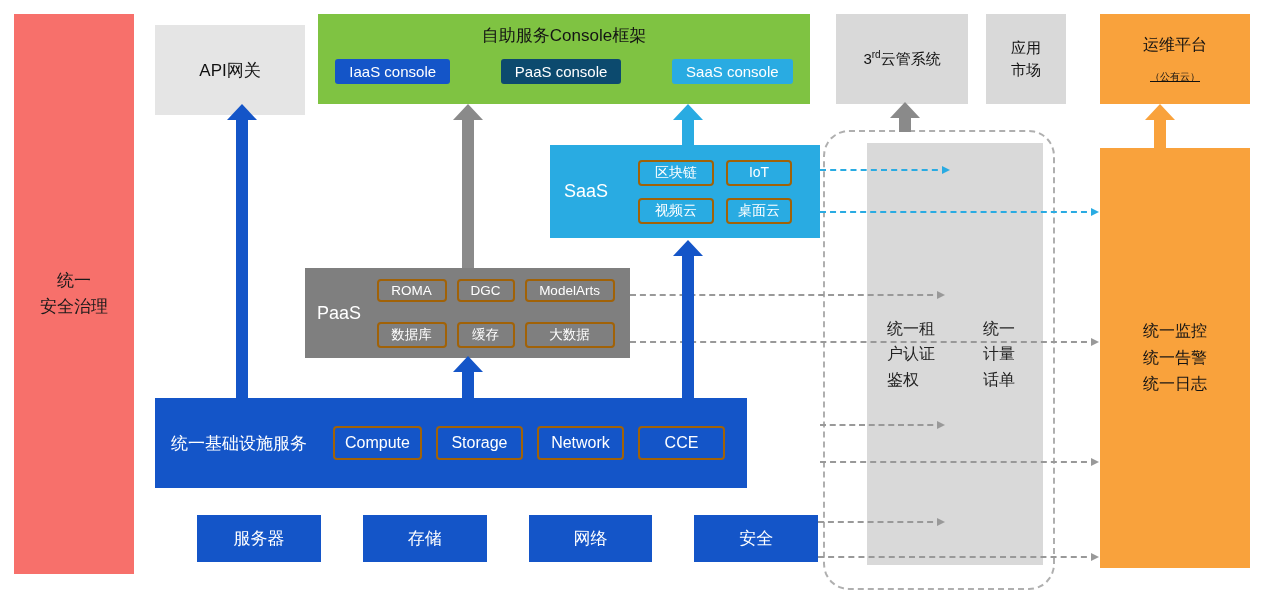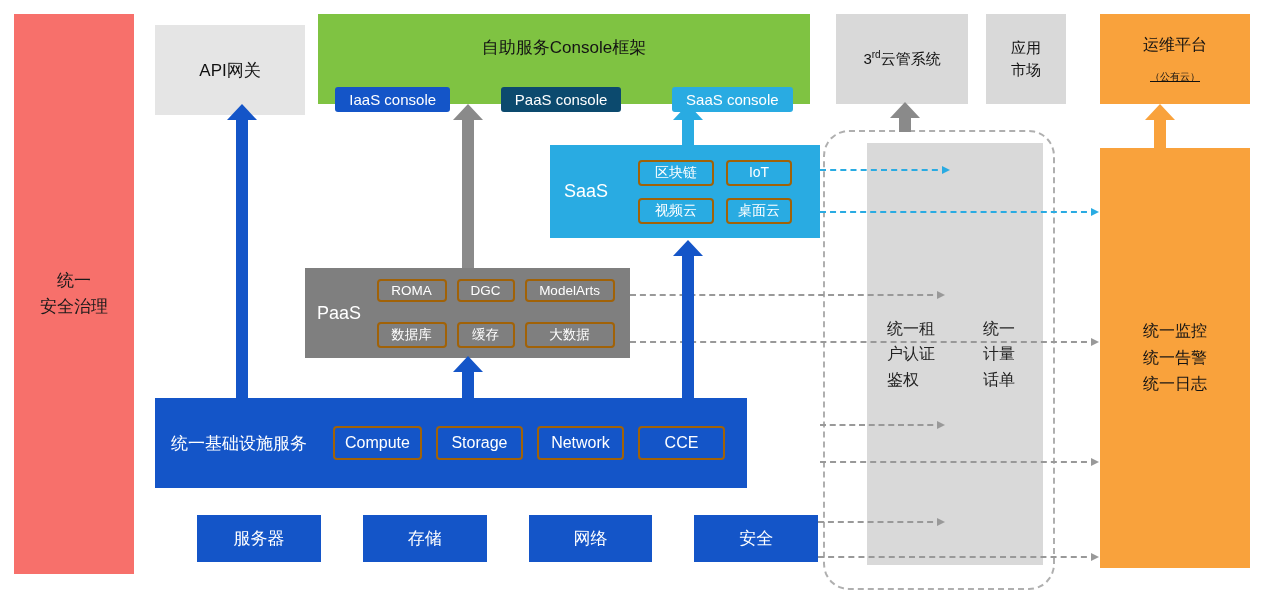--- a/index.html
+++ b/index.html
@@ -7,22 +7,22 @@
   body { font-family:"Liberation Sans","DejaVu Sans",sans-serif; color:#111; }
   .canvas { position:relative; width:1265px; height:605px; background:#fff; overflow:hidden; }
 
   .box { position:absolute; display:flex; align-items:center; justify-content:center; text-align:center; }
   .pre { white-space:pre-line; }
 
   .security-bar { left:14px; top:14px; width:120px; height:560px; background:#F7706B; font-size:17px; line-height:1.55; color:#1a1a1a; }
   .api-gateway  { left:155px; top:25px; width:150px; height:90px; background:#e5e5e5; font-size:17px; }
 
   .console-framework { position:absolute; left:318px; top:14px; width:492px; height:90px; background:#7FC342; }
-  .cf-title { text-align:center; padding-top:22px; font-size:17px; color:#141414; }
-  .console-row { display:flex; justify-content:space-around; align-items:center; margin-top:28px; padding:0 10px;gap:36px; }
+  .cf-title { text-align:center; padding-top:10px; font-size:17px; color:#141414; }
+  .console-row { display:flex; justify-content:space-around; align-items:center; margin-top:12px; padding:0 10px;gap:36px; }
   .console-btn { color:#fff; font-size:15px; padding:4px 14px; border-radius:3px; white-space:nowrap; }
   .console-btn.iaas { background:#1455C8; }
   .console-btn.paas { background:#0c4a6e; }
   .console-btn.saas { background:#29ABE2; }
 
   .third-box   { left:836px; top:14px; width:132px; height:90px; background:#D9D9D9; font-size:15px; }
   .third-box sup { font-size:10px; }
   .app-market  { left:986px; top:14px; width:80px; height:90px; background:#D9D9D9; font-size:15px; line-height:1.5; }
   .om-platform { left:1100px; top:14px; width:150px; height:90px; background:#F9A23C; }
   .om-line1 { font-size:16px; }

